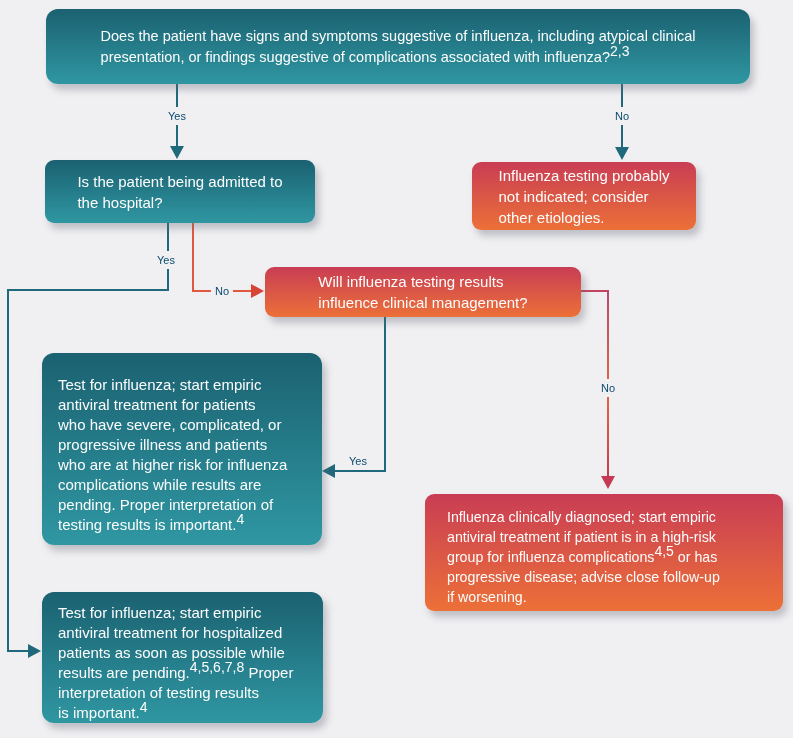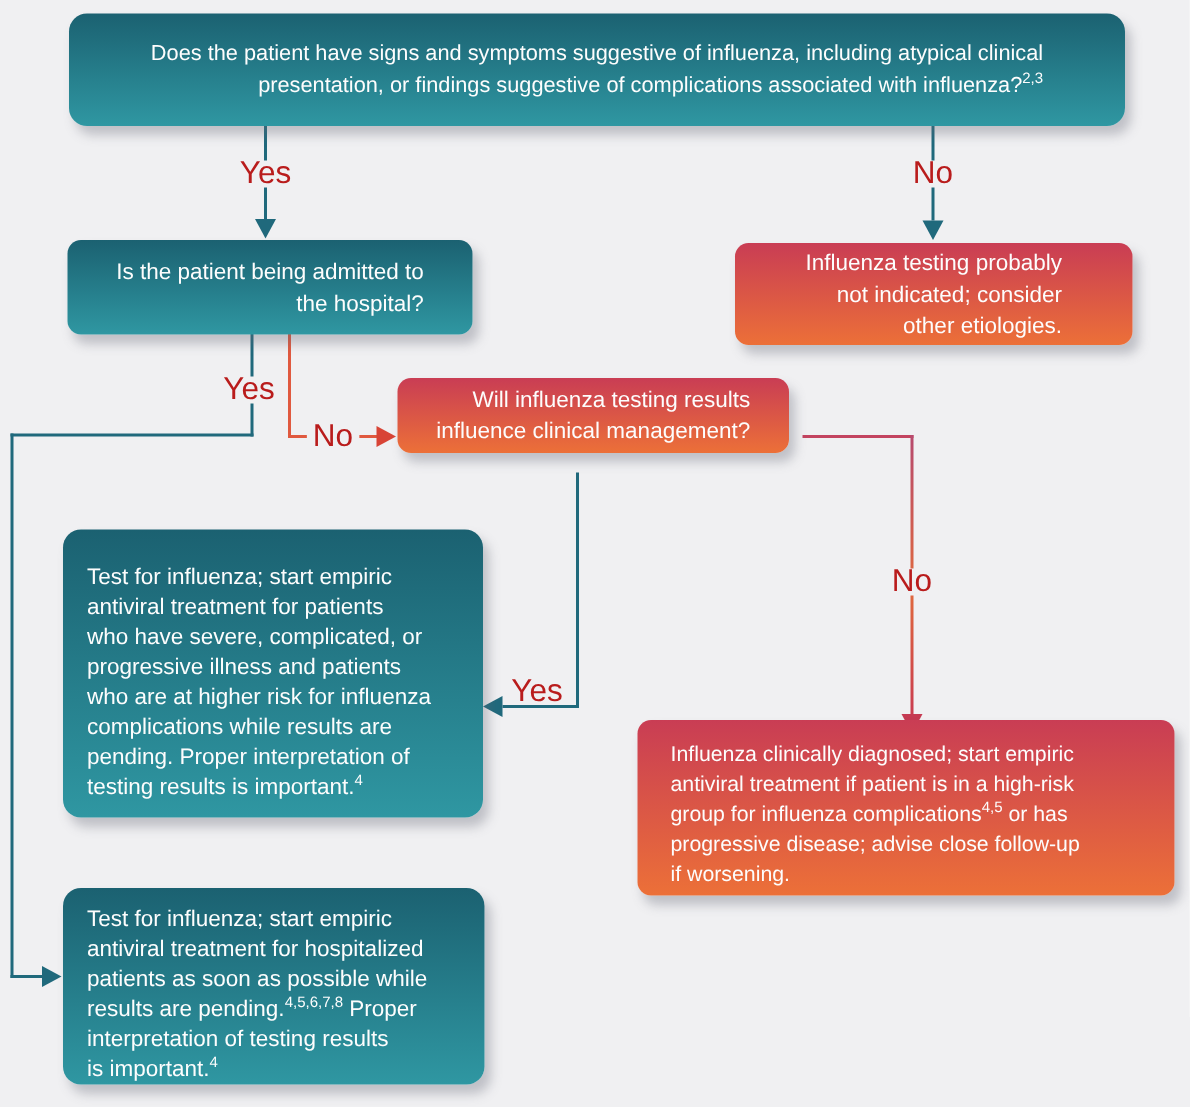--- a/index.html
+++ b/index.html
@@ -2,39 +2,39 @@
 <html style="--page-bg: #f0f0f2; --teal-box-top: #1b6171; --teal-box-bottom: #2f97a2; --red-box-top: #c93d54; --red-box-bottom: #ec7038; --teal-line: #20697c; --red-line: #e0593f; --crimson-line: #c34460; --edge-label-color: #2d2d2d;"><head>
 <meta charset="utf-8">
 <style>
   html,body{margin:0;padding:0}
   body{background:#ffffff;font-family:"Liberation Sans",sans-serif}
   #canvas{position:relative;width:793px;height:738px;background:var(--page-bg,#f0f0f2);overflow:hidden}
 
   .node{position:absolute;color:#fdfdfd;box-shadow:4px 6px 7px rgba(100,104,118,.35)}
   .teal{background:linear-gradient(180deg,var(--teal-box-top,#1b6171) 0%,var(--teal-box-bottom,#2f97a2) 100%)}
   .red{background:linear-gradient(180deg,var(--red-box-top,#c93d54) 0%,var(--red-box-bottom,#ec7038) 100%)}
-  .center{display:flex;align-items:center;justify-content:center;text-align:right}
+  .center{display:flex;align-items:center;justify-content:center;text-align:left}
   .node p{margin:0;font-size:15px;line-height:20px}
   .node.center p{line-height:21px}
-  sup{font-size:10px;line-height:0;vertical-align:super}
+  sup{font-size:14px;line-height:0;vertical-align:super}
 
   .line{position:absolute}
   .tealline{background:var(--teal-line,#20697c)}
   .redline{background:var(--red-line,#e0593f)}
   .crimline{background:var(--crimson-line,#c34460)}
   .gradline{background:linear-gradient(180deg,#b74a6e 0%,#e0693e 55%,#c93c50 100%)}
 
   .arr{position:absolute;width:0;height:0}
   .arr.down.tealhead{border-left:7px solid transparent;border-right:7px solid transparent;border-top:13px solid var(--teal-line,#20697c)}
   .arr.down.crimhead{border-left:7px solid transparent;border-right:7px solid transparent;border-top:13px solid #c53a52}
   .arr.right.tealhead{border-top:7px solid transparent;border-bottom:7px solid transparent;border-left:13px solid var(--teal-line,#20697c)}
   .arr.right.redhead{border-top:7px solid transparent;border-bottom:7px solid transparent;border-left:13px solid #d84436}
   .arr.left.tealhead{border-top:7px solid transparent;border-bottom:7px solid transparent;border-right:13px solid var(--teal-line,#20697c)}
 
-  .edge-label{position:absolute;transform:translate(-50%,-50%);font-size:21px;color:#b91c1c;background:var(--page-bg,#f0f0f2);padding:0 4px;line-height:18px;white-space:nowrap}
+  .edge-label{position:absolute;transform:translate(-50%,-50%);font-size:11px;color:#0c4a6e;background:var(--page-bg,#f0f0f2);padding:0 4px;line-height:18px;white-space:nowrap}
 </style>
 </head>
 <body>
 
 <div id="canvas">
 
   <div class="line tealline" style="left:176px;top:84px;width:2px;height:63px"></div>
   <div class="arr down tealhead" style="left:170px;top:146px"></div>
 
   <div class="line tealline" style="left:621px;top:84px;width:2px;height:63px"></div>
@@ -66,33 +66,33 @@
   <span class="edge-label" style="left:608px;top:388px">No</span>
 
   <div class="node teal center" style="left:46px;top:9px;width:704px;height:75px;border-radius:12px">
     <p style="font-size:14.5px;padding:0 20px">Does the patient have signs and symptoms suggestive of influenza, including atypical clinical<br>presentation, or findings suggestive of complications associated with influenza?<sup>2,3</sup></p>
   </div>
 
   <div class="node teal center" style="left:45px;top:160px;width:270px;height:63px;border-radius:9px">
     <p>Is the patient being admitted to<br>the hospital?</p>
   </div>
 
-  <div class="node red center" style="left:490px;top:162px;width:265px;height:68px;border-radius:9px">
+  <div class="node red center" style="left:472px;top:162px;width:224px;height:68px;border-radius:9px">
     <p>Influenza testing probably<br>not indicated; consider<br>other etiologies.</p>
   </div>
 
-  <div class="node red center" style="left:265px;top:252px;width:261px;height:50px;border-radius:9px">
+  <div class="node red center" style="left:265px;top:267px;width:316px;height:50px;border-radius:9px">
     <p>Will influenza testing results<br>influence clinical management?</p>
   </div>
 
   <div class="node teal" style="left:42px;top:353px;width:280px;height:192px;border-radius:12px">
     <p style="padding:22px 0 0 16px">Test for influenza; start empiric<br>antiviral treatment for patients<br>who have severe, complicated, or<br>progressive illness and patients<br>who are at higher risk for influenza<br>complications while results are<br>pending.  Proper interpretation of<br>testing results is important.<sup>4</sup></p>
   </div>
 
-  <div class="node red" style="left:425px;top:480px;width:358px;height:117px;border-radius:9px">
+  <div class="node red" style="left:425px;top:494px;width:358px;height:117px;border-radius:9px">
     <p style="padding:13px 0 0 22px;font-size:14.2px">Influenza clinically diagnosed; start empiric<br>antiviral  treatment if patient is in a high-risk<br>group for influenza complications<sup>4,5</sup> or has<br>progressive disease; advise close follow-up<br>if worsening.</p>
   </div>
 
   <div class="node teal" style="left:42px;top:592px;width:281px;height:131px;border-radius:12px">
     <p style="padding:11px 0 0 16px">Test for influenza; start empiric<br>antiviral treatment for hospitalized<br>patients as soon as possible while<br>results are pending.<sup>4,5,6,7,8</sup>  Proper<br>interpretation of testing results<br>is important.<sup>4</sup></p>
   </div>
 
 </div>
 
 </body></html>

